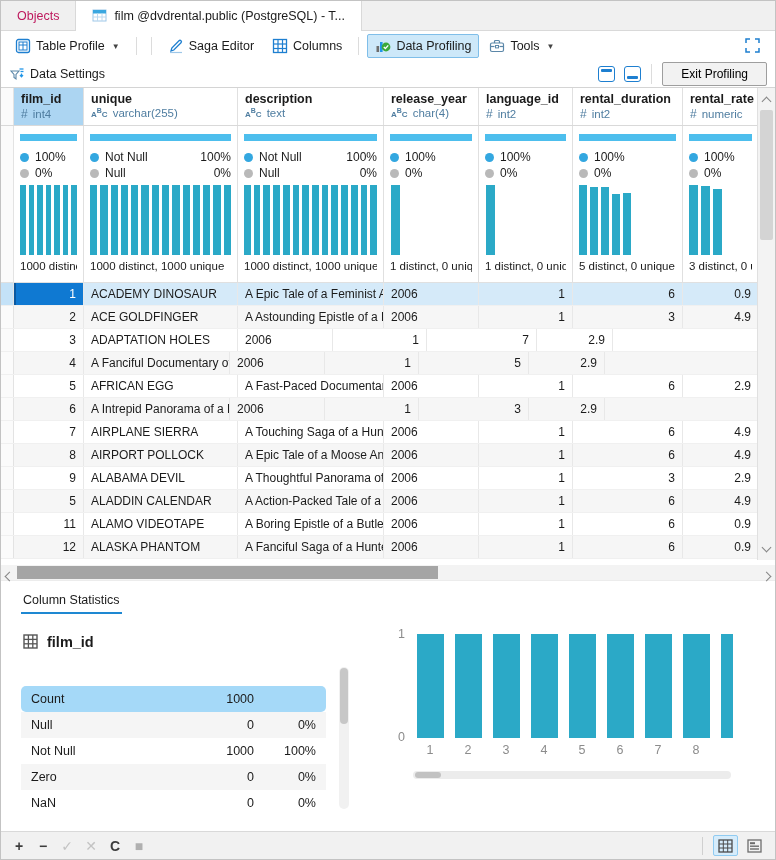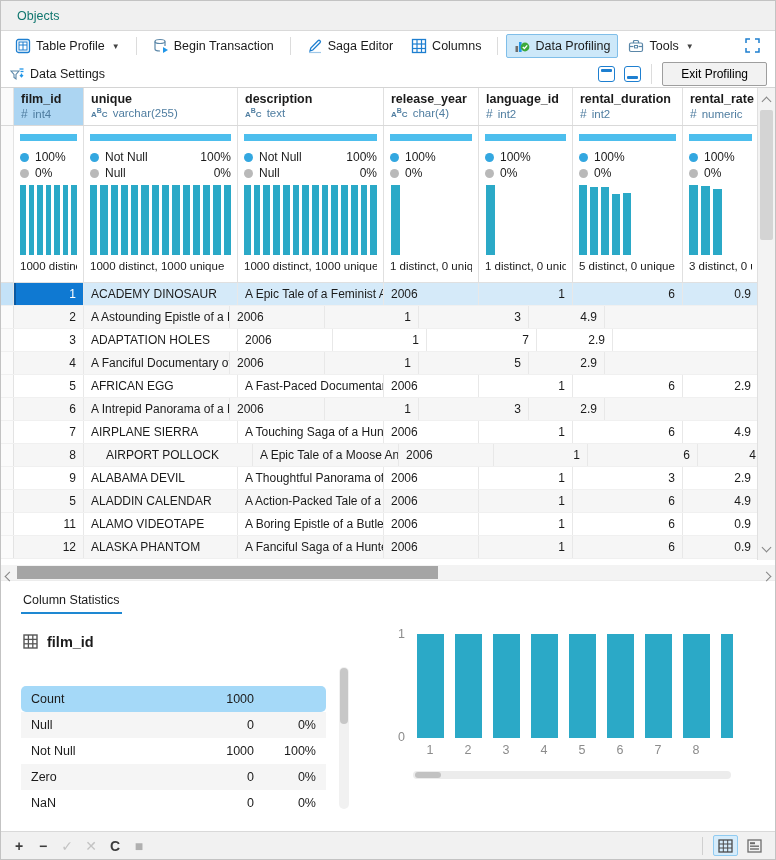--- a/index.html
+++ b/index.html
@@ -6,21 +6,21 @@
   html,body { width:776px; height:860px; }
   body {
     font-family: "Liberation Sans", "DejaVu Sans", sans-serif;
     font-size: 12px; color:#1b1b1b; background:#fff;
   }
   .window { width:776px; height:860px; border:1px solid #c3c3c3; display:flex; flex-direction:column; overflow:hidden; background:#fff; }
 
   
   .tab-bar { height:30px; background:#f0f0f0; display:flex; align-items:stretch; border-bottom:1px solid #d9d9d9; flex:0 0 auto; }
   .tab { display:flex; align-items:center; gap:6px; padding:0 16px; font-size:12.5px; cursor:default; }
-  .tab.inactive { color:#0f766e; }
+  .tab.inactive { color:#be185d; }
   .tab.active { background:#fff; color:#1b1b1b; border-left:1px solid #d9d9d9; border-right:1px solid #d9d9d9; margin-bottom:-1px; }
 
   
   .toolbar { height:30px; background:#fff; display:flex; align-items:center; padding:0 6px; gap:2px; flex:0 0 auto; }
   .tbtn { display:flex; align-items:center; gap:5px; padding:3px 7px; border:1px solid transparent; border-radius:2px; font-size:12.5px; white-space:nowrap; }
   .tbtn.active { background:#cde8f9; border-color:#7fbee9; }
   .tsep { width:1px; height:18px; background:#dcdcdc; margin:0 6px; }
   .caret { font-size:8px; color:#444; margin-left:2px; }
   .toolbar .spacer, .settings-bar .spacer, .footer .spacer { flex:1; }
   .icon16 { width:16px; height:16px; display:inline-block; flex:0 0 auto; }
@@ -122,47 +122,48 @@
 </style>
 </head>
 <body>
 
 <div class="window">
 
   <div class="tab-bar">
     <div class="tab inactive">
       <span>Objects</span>
     </div>
+    <div class="tab active">
+      <span class="icon16">
+        <svg width="16" height="16" viewBox="0 0 16 16">
+            <rect x="1" y="2" width="13" height="11" fill="#fff" stroke="#9ec7e8"></rect>
+            <rect x="1" y="2" width="13" height="3.5" fill="#3aa7e0"></rect>
+            <line x1="1" y1="9" x2="14" y2="9" stroke="#bcd9ef"></line>
+            <line x1="5.5" y1="5.5" x2="5.5" y2="13" stroke="#bcd9ef"></line>
+            <line x1="10" y1="5.5" x2="10" y2="13" stroke="#bcd9ef"></line>
+          </svg>
+      </span>
+      <span>film @dvdrental.public (PostgreSQL) - T...</span>
+    </div>
   </div>
 
   <div class="toolbar">
     <div class="tbtn">
       <span class="icon16">
         <svg width="16" height="16" viewBox="0 0 16 16">
             <rect x="1.5" y="1.5" width="13" height="13" rx="2" fill="none" stroke="#1e7fd0" stroke-width="1.3"></rect>
             <rect x="4" y="4" width="8" height="8" fill="none" stroke="#1e7fd0"></rect>
             <line x1="4" y1="7" x2="12" y2="7" stroke="#1e7fd0"></line>
             <line x1="8" y1="4" x2="8" y2="12" stroke="#1e7fd0"></line>
           </svg>
       </span>
       <span>Table Profile</span>
       <span class="caret">▼</span>
     </div>
     <div class="tsep"></div>
-    <div class="tbtn">
-      <span class="icon16">
-        <svg width="16" height="16" viewBox="0 0 16 16">
-            <ellipse cx="7" cy="3.5" rx="5" ry="2" fill="none" stroke="#5b87a8" stroke-width="1.2"></ellipse>
-            <path d="M2 3.5 V11 c0 1.1 2.2 2 5 2" fill="none" stroke="#5b87a8" stroke-width="1.2"></path>
-            <path d="M12 3.5 V8" fill="none" stroke="#5b87a8" stroke-width="1.2"></path>
-            <path d="M10 9 l5 3 -5 3 z" fill="#2196e8"></path>
-          </svg>
-      </span>
-      <span>Begin Transaction</span>
-    </div>
     <div class="tsep"></div>
     <div class="tbtn">
       <span class="icon16">
         <svg width="16" height="16" viewBox="0 0 16 16">
             <path d="M3 13 L3.8 10 L11 2.8 a1.4 1.4 0 0 1 2 2 L5.8 12 Z" fill="none" stroke="#1e7fd0" stroke-width="1.3"></path>
             <line x1="2" y1="14.5" x2="14" y2="14.5" stroke="#9ec7e8" stroke-width="1.2"></line>
           </svg>
       </span>
       <span>Saga Editor</span>
     </div>
@@ -463,20 +464,21 @@
             <div class="dcell" style="width: 154px;">ACADEMY DINOSAUR</div>
             <div class="dcell" style="width: 146px;">A Epic Tale of a Feminist An</div>
             <div class="dcell" style="width: 95px;">2006</div>
             <div class="dcell r" style="width: 94px;">1</div>
             <div class="dcell r" style="width: 110px;">6</div>
             <div class="dcell r" style="width: 76px;">0.9</div>
           </div>
           <div class="drow alt">
             <div class="gutter"></div>
             <div class="dcell r" style="width: 70px;">2</div>
+            <div class="dcell" style="width: 154px;">ACE GOLDFINGER</div>
             <div class="dcell" style="width: 146px;">A Astounding Epistle of a D</div>
             <div class="dcell" style="width: 95px;">2006</div>
             <div class="dcell r" style="width: 94px;">1</div>
             <div class="dcell r" style="width: 110px;">3</div>
             <div class="dcell r" style="width: 76px;">4.9</div>
           </div>
           <div class="drow">
             <div class="gutter"></div>
             <div class="dcell r" style="width: 70px;">3</div>
             <div class="dcell" style="width: 154px;">ADAPTATION HOLES</div>
@@ -519,21 +521,21 @@
             <div class="dcell" style="width: 154px;">AIRPLANE SIERRA</div>
             <div class="dcell" style="width: 146px;">A Touching Saga of a Hunt</div>
             <div class="dcell" style="width: 95px;">2006</div>
             <div class="dcell r" style="width: 94px;">1</div>
             <div class="dcell r" style="width: 110px;">6</div>
             <div class="dcell r" style="width: 76px;">4.9</div>
           </div>
           <div class="drow alt">
             <div class="gutter"></div>
             <div class="dcell r" style="width: 70px;">8</div>
-            <div class="dcell" style="width: 154px; margin-left: 15px;">AIRPORT POLLOCK</div>
+            <div class="dcell" style="width: 154px;">AIRPORT POLLOCK</div>
             <div class="dcell" style="width: 146px;">A Epic Tale of a Moose And</div>
             <div class="dcell" style="width: 95px;">2006</div>
             <div class="dcell r" style="width: 94px;">1</div>
             <div class="dcell r" style="width: 110px;">6</div>
             <div class="dcell r" style="width: 76px;">4.9</div>
           </div>
           <div class="drow">
             <div class="gutter"></div>
             <div class="dcell r" style="width: 70px;">9</div>
             <div class="dcell" style="width: 154px;">ALABAMA DEVIL</div>

